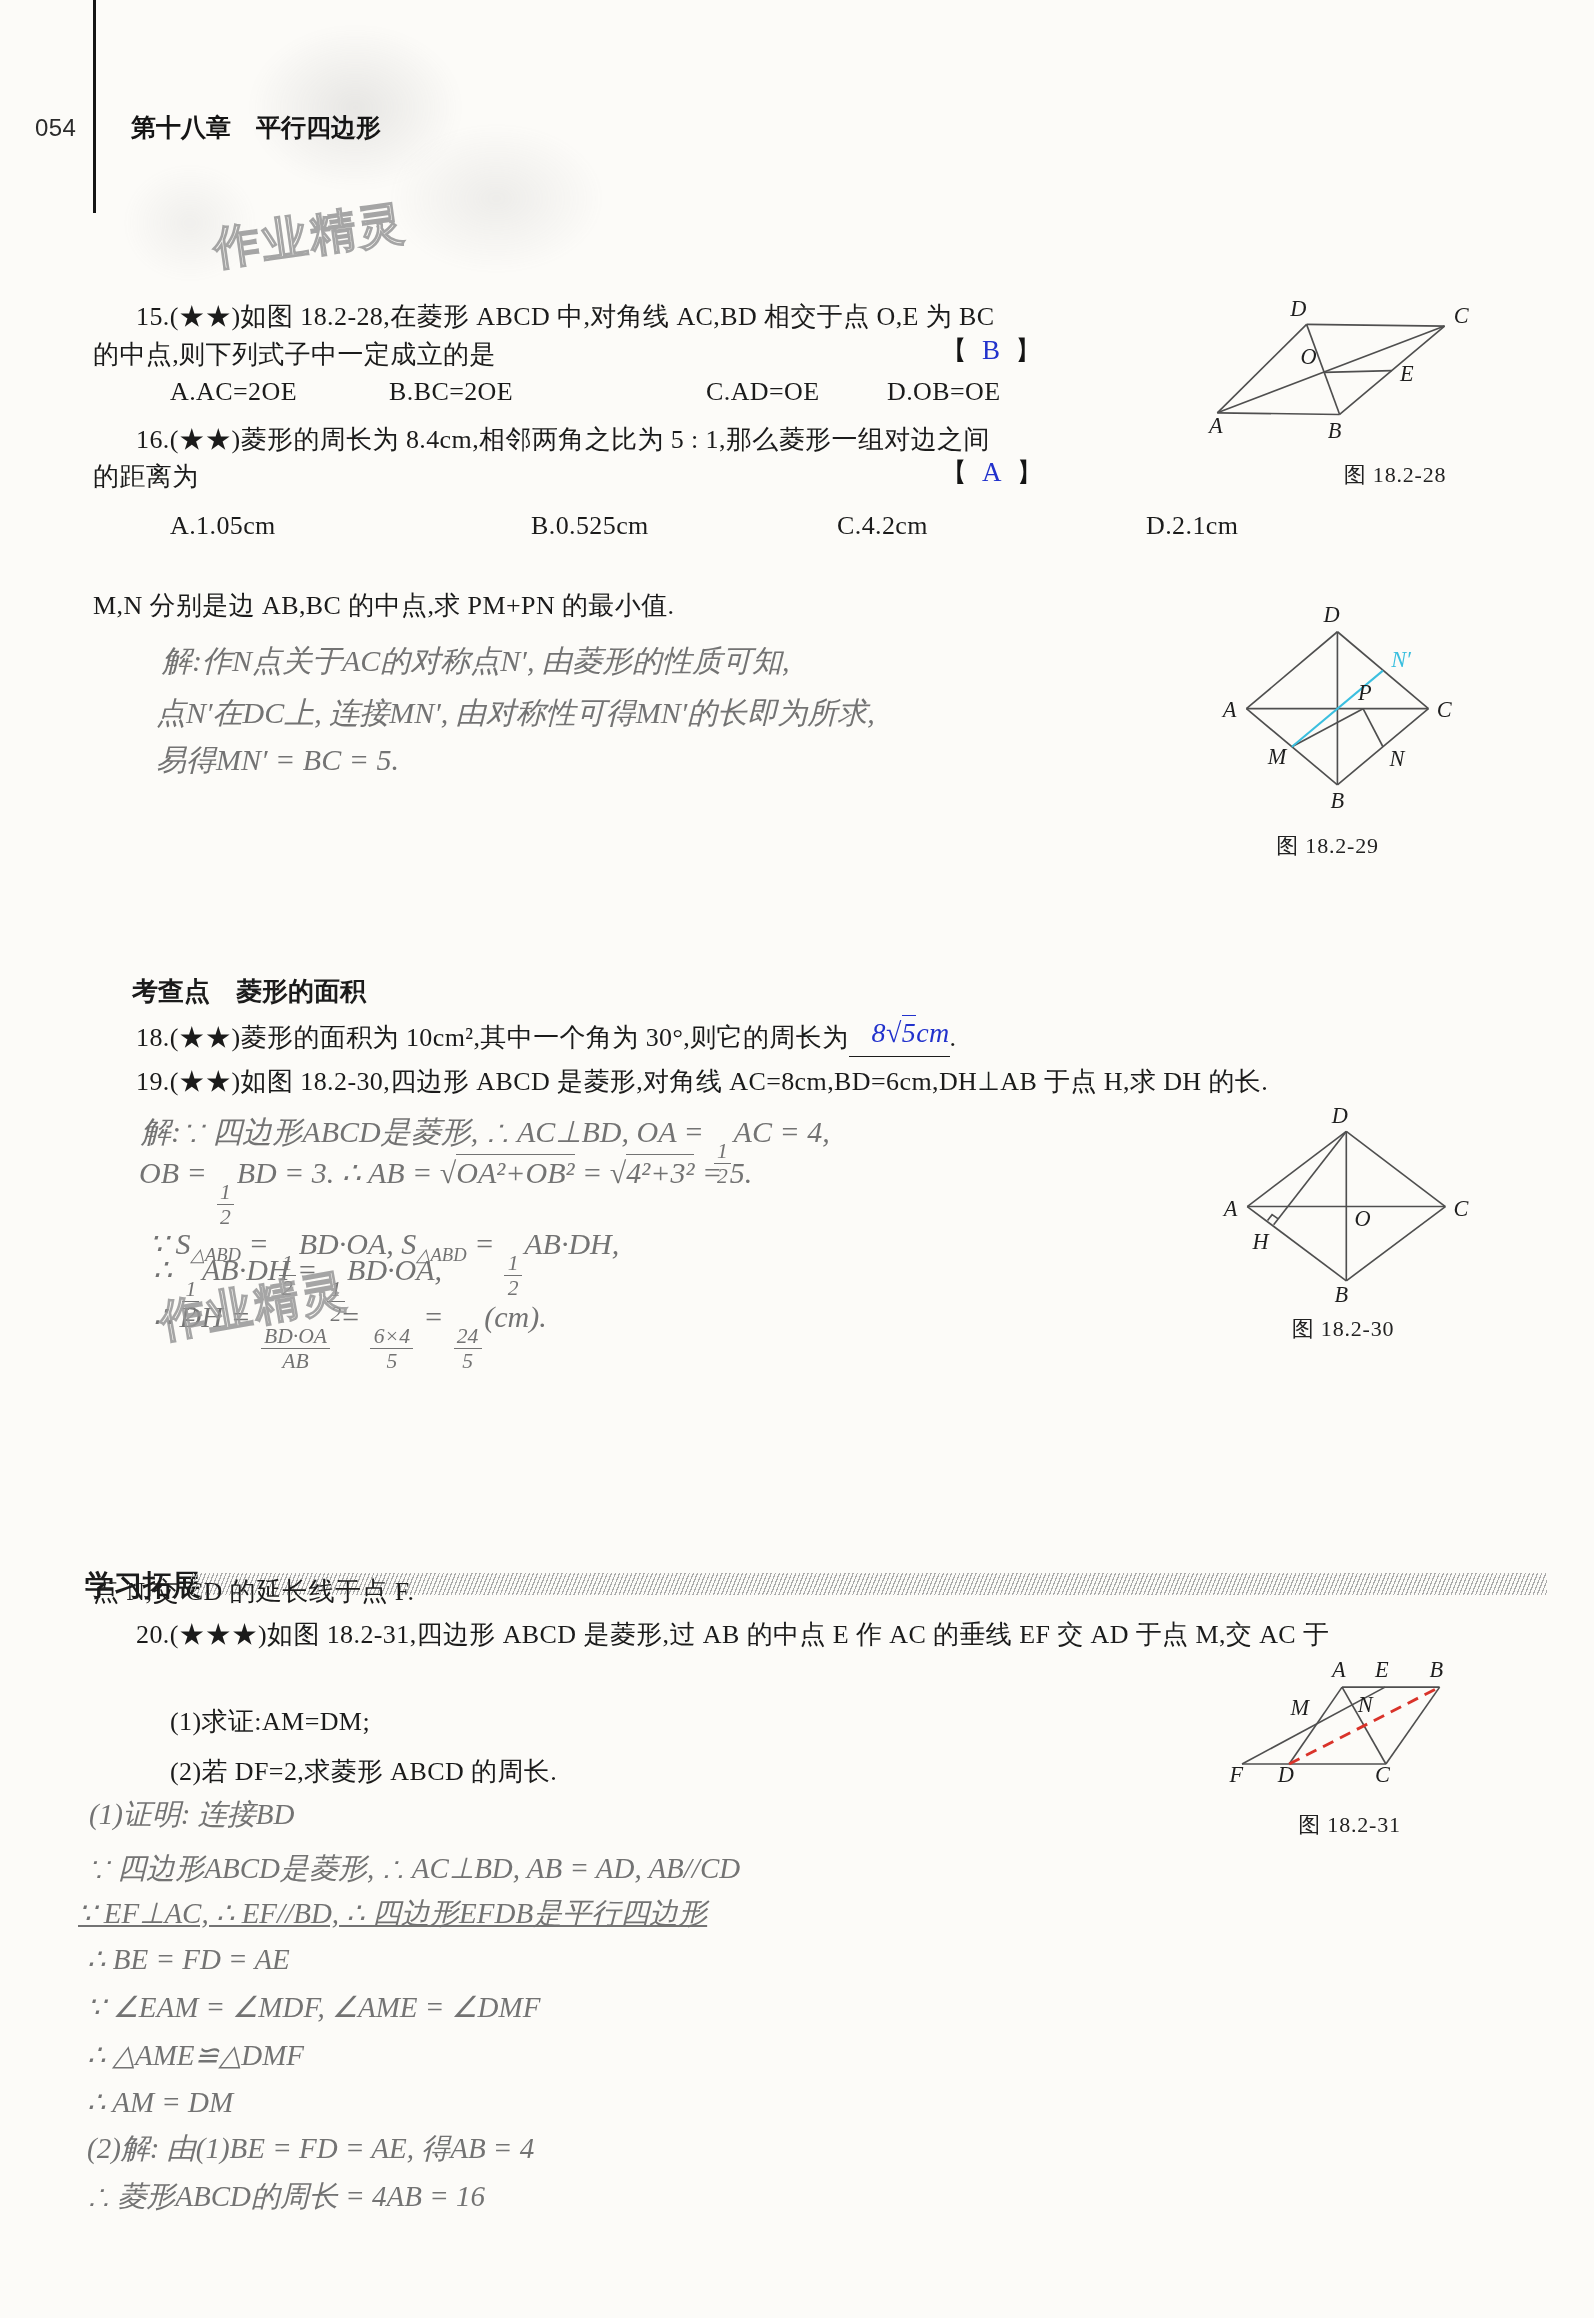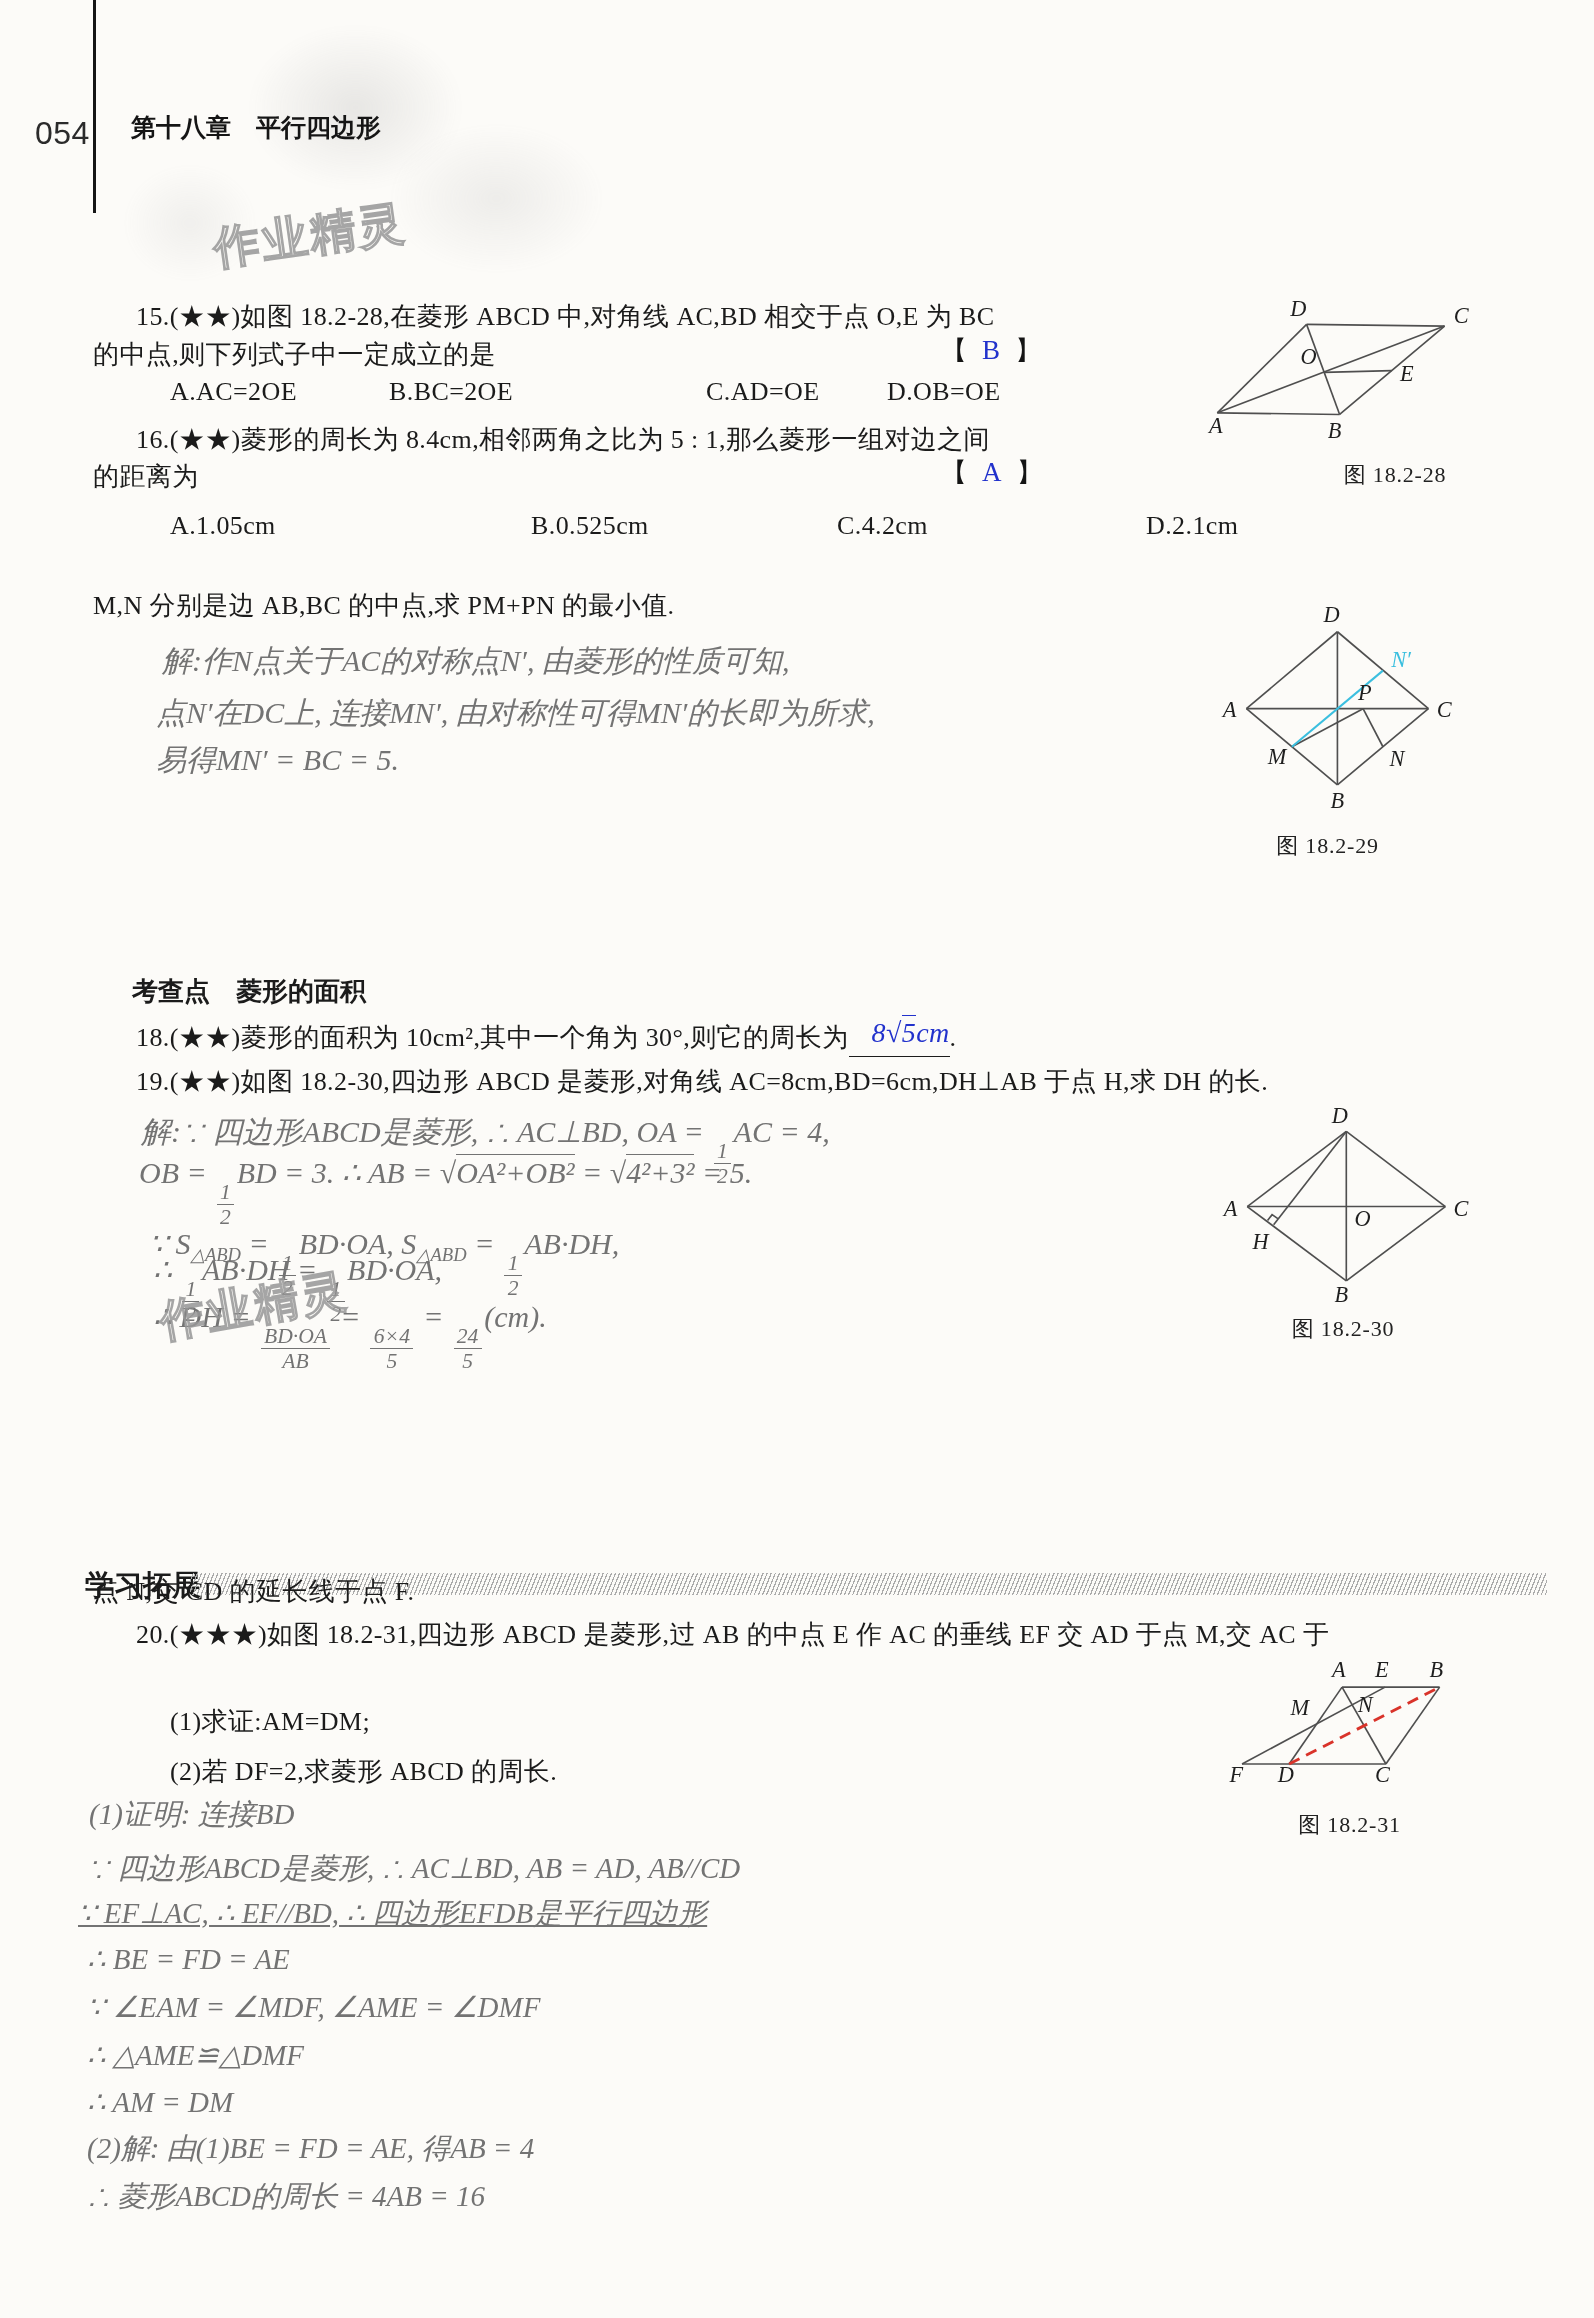--- a/index.html
+++ b/index.html
@@ -34,21 +34,21 @@
 </style>
 </head>
 <body>
 
 <div class="page">
 
   <div class="abs smudge" style="left:248px;top:25px;width:215px;height:165px;background:radial-gradient(closest-side,#8a8a8a,transparent);opacity:.18;"></div>
   <div class="abs smudge" style="left:389px;top:124px;width:215px;height:149px;background:radial-gradient(closest-side,#9a9a9a,transparent);opacity:.15;"></div>
   <div class="abs smudge" style="left:124px;top:165px;width:132px;height:116px;background:radial-gradient(closest-side,#9a9a9a,transparent);opacity:.12;"></div>
 
-  <div class="abs t" style="left:35px;top:111px;font-family:'Liberation Sans',sans-serif;font-size:32px;color:#2b2b2b;">054</div>
+  <div class="abs t" style="left:35px;top:111px;font-family:'Liberation Sans',sans-serif;font-size:24px;color:#2b2b2b;">054</div>
   <div class="abs vrule" style="left:93px;top:0;width:2.5px;height:213px;"></div>
   <div class="abs bold-sans" style="left:131px;top:111px;font-size:25px;color:#151515;white-space:nowrap;">第十八章　平行四边形</div>
 
   <div class="abs wm" style="left:213px;top:205px;font-size:46px;transform:rotate(-8deg);">作业精灵</div>
 
   <div class="abs t" style="left:136px;top:299px;">15.(★★)如图 18.2-28,在菱形 ABCD 中,对角线 AC,BD 相交于点 O,E 为 BC</div>
   <div class="abs t" style="left:93px;top:337px;">的中点,则下列式子中一定成立的是</div>
   <div class="abs ansbox" style="left:941px;top:333px;">
     <span>【</span><span class="ansletter">B</span><span>】</span>
   </div>

